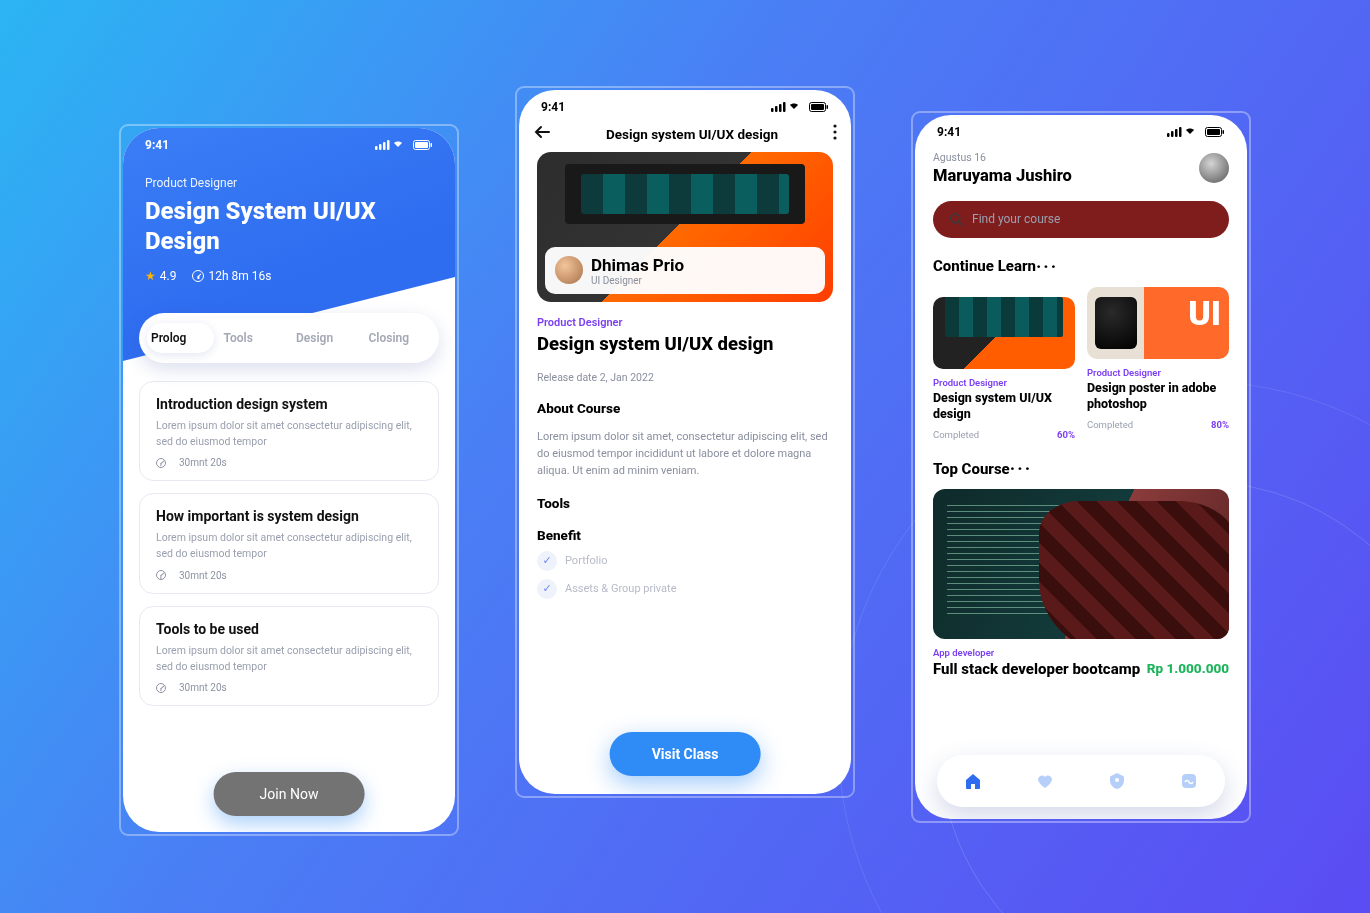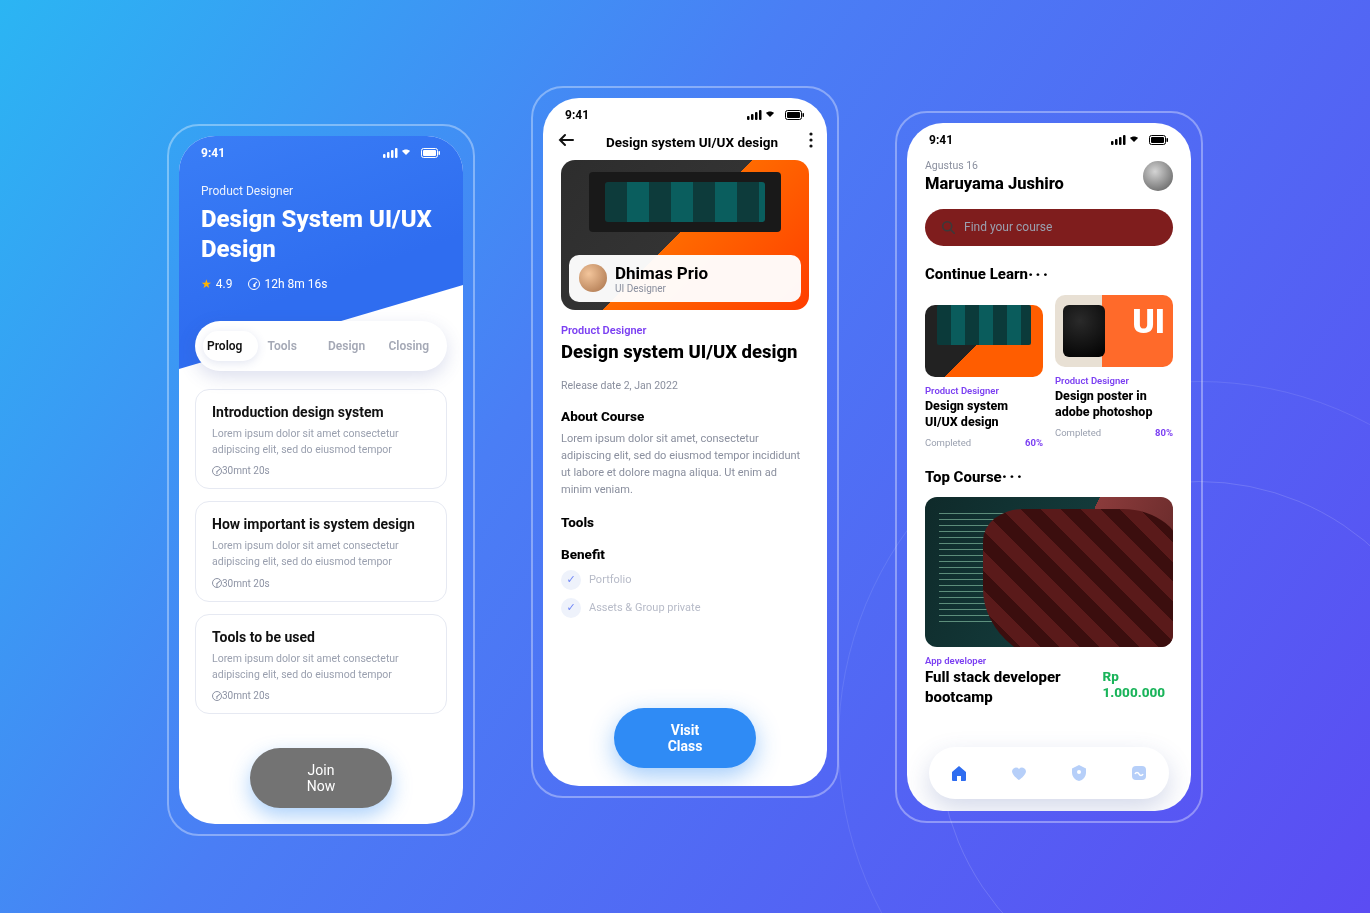--- a/index.html
+++ b/index.html
@@ -1,21 +1,21 @@
 <!DOCTYPE html>
 <html><head>
 <meta charset="utf-8">
 <style>
 *{box-sizing:border-box;margin:0;padding:0;font-family:-apple-system,BlinkMacSystemFont,'Segoe UI',Roboto,sans-serif}
 body{width:1370px;height:913px;background:linear-gradient(125deg,#2bb5f3 0%,#4a7ef5 40%,#5b4cf3 100%);display:flex;align-items:center;justify-content:center;gap:56px;overflow:hidden;position:relative}
 
 body::before{content:"";position:absolute;width:520px;height:520px;border:1px solid rgba(255,255,255,.15);border-radius:50%;right:-90px;bottom:-90px}
 body::after{content:"";position:absolute;width:720px;height:720px;border:1px solid rgba(255,255,255,.1);border-radius:50%;right:-190px;bottom:-190px}
 
-.frame{width:308px;height:712px;border-radius:32px;border:2px solid rgba(255,255,255,.35);padding:10px;position:relative;z-index:1}
+.frame{width:340px;height:712px;border-radius:9px;border:2px solid rgba(255,255,255,.35);padding:2px;position:relative;z-index:1}
 .phone{width:100%;height:100%;background:#fff;border-radius:36px;overflow:hidden;position:relative;display:flex;flex-direction:column}
 
 
 .status{display:flex;justify-content:space-between;align-items:center;font-size:12px;font-weight:700;padding:10px 22px 6px;color:#000}
 .status.white{color:#fff}
 .sig{display:flex;align-items:center;gap:4px}
 .sig svg{display:block}
 
 
 .s1 .hero{background:linear-gradient(160deg,#3a7ef6 0%,#2f6df0 60%);color:#fff;padding:0 22px 0;position:relative;clip-path:polygon(0 0,100% 0,100% 64%,0 100%)}
@@ -27,41 +27,41 @@
 .s1 .meta .dur{display:flex;align-items:center;gap:4px}
 
 .s1 .tabs{display:flex;gap:6px;background:#fff;border-radius:28px;margin:-48px 16px 0;padding:10px 8px;box-shadow:0 6px 18px rgba(60,80,160,.18);position:relative;z-index:2}
 .s1 .tab{flex:1;text-align:left;font-size:12px;font-weight:600;color:#a4a8b5;padding:8px 4px;border-radius:20px}
 .s1 .tab.active{background:#fff;box-shadow:0 2px 10px rgba(60,80,160,.15);color:#111}
 
 .s1 .list{padding:18px 16px 0;flex:1;overflow:hidden}
 .s1 .card{border:1px solid #e6e9f2;border-radius:14px;padding:14px 16px 12px;margin-bottom:12px}
 .s1 .card h3{font-size:14px;font-weight:700;color:#111}
 .s1 .card p{font-size:10.5px;color:#9aa0af;line-height:1.5;margin-top:6px}
-.s1 .card .dur{display:flex;align-items:center;gap:0;font-size:10px;color:#8d93a4;margin-top:8px}
+.s1 .card .dur{display:flex;align-items:center;gap:13px;font-size:10px;color:#8d93a4;margin-top:8px}
 
 .s1 .join{position:absolute;bottom:16px;left:50%;transform:translateX(-50%);background:#737373;color:#fff;font-size:14px;font-weight:400;padding:14px 46px;border-radius:30px;border:0;box-shadow:0 8px 20px rgba(47,139,245,.4)}
 
 
 .s2 .topbar{display:flex;align-items:center;justify-content:space-between;padding:4px 14px 8px}
 .s2 .topbar h2{font-size:13.5px;font-weight:700}
 .s2 .body{padding:0 18px;overflow:hidden;flex:1}
 .s2 .img{height:150px;border-radius:14px;background:linear-gradient(135deg,#2d2d2d,#333 48%,#ff6a00 48%,#ff3d00 100%);position:relative;overflow:hidden}
 .s2 .img::before{content:"";position:absolute;top:12px;left:28px;right:28px;height:60px;background:#191919;border-radius:4px}
 .s2 .img::after{content:"";position:absolute;top:22px;left:44px;right:44px;height:40px;background:repeating-linear-gradient(90deg,#0d3b3b 0 22px,#0a5e5e 22px 44px);border-radius:3px}
 .s2 .author{position:absolute;left:8px;right:8px;bottom:8px;background:rgba(255,255,255,.96);border-radius:10px;padding:8px 10px;display:flex;align-items:center;gap:8px}
 .s2 .author .av{width:28px;height:28px;border-radius:50%;background:radial-gradient(circle at 35% 35%,#f3c59b,#a77048)}
 .s2 .author .nm{font-size:17px;font-weight:700}
 .s2 .author .rl{font-size:10px;color:#8a8f9e}
 
 .s2 .cat2{color:#7b3ff2;font-size:11px;font-weight:600;margin-top:14px}
 .s2 h1{font-size:18.5px;font-weight:800;margin-top:4px}
 .s2 .rel{font-size:10.5px;color:#8a8f9e;margin-top:16px}
 .s2 h4{font-size:13.5px;font-weight:800;margin-top:16px}
-.s2 .about{font-size:11px;color:#8a8f9e;line-height:1.55;margin-top:6px}
+.s2 .about{font-size:11px;color:#8a8f9e;line-height:1.55;margin-top:12px}
 
 .s2 .tools{display:flex;gap:10px;margin-top:10px}
 .s2 .tool{display:flex;align-items:center;gap:8px;border:1px solid #e6e9f2;border-radius:24px;padding:8px 16px;font-size:12px;font-weight:600}
 .s2 .tool .ic{width:18px;height:18px;border-radius:50%}
 .s2 .bens{margin-top:8px;font-size:11px;color:#b7bbc8}
 .s2 .bens div{display:flex;align-items:center;gap:8px;margin-top:8px}
 .s2 .bens .chk{width:20px;height:20px;border-radius:50%;background:#eef2fb;color:#6f86f6;font-size:11px;display:flex;align-items:center;justify-content:center}
 
 .s2 .visit{position:absolute;bottom:18px;left:50%;transform:translateX(-50%);background:#2f8bf5;color:#fff;font-size:14px;font-weight:700;padding:14px 42px;border-radius:30px;border:0;box-shadow:0 8px 24px rgba(47,139,245,.45)}
 

